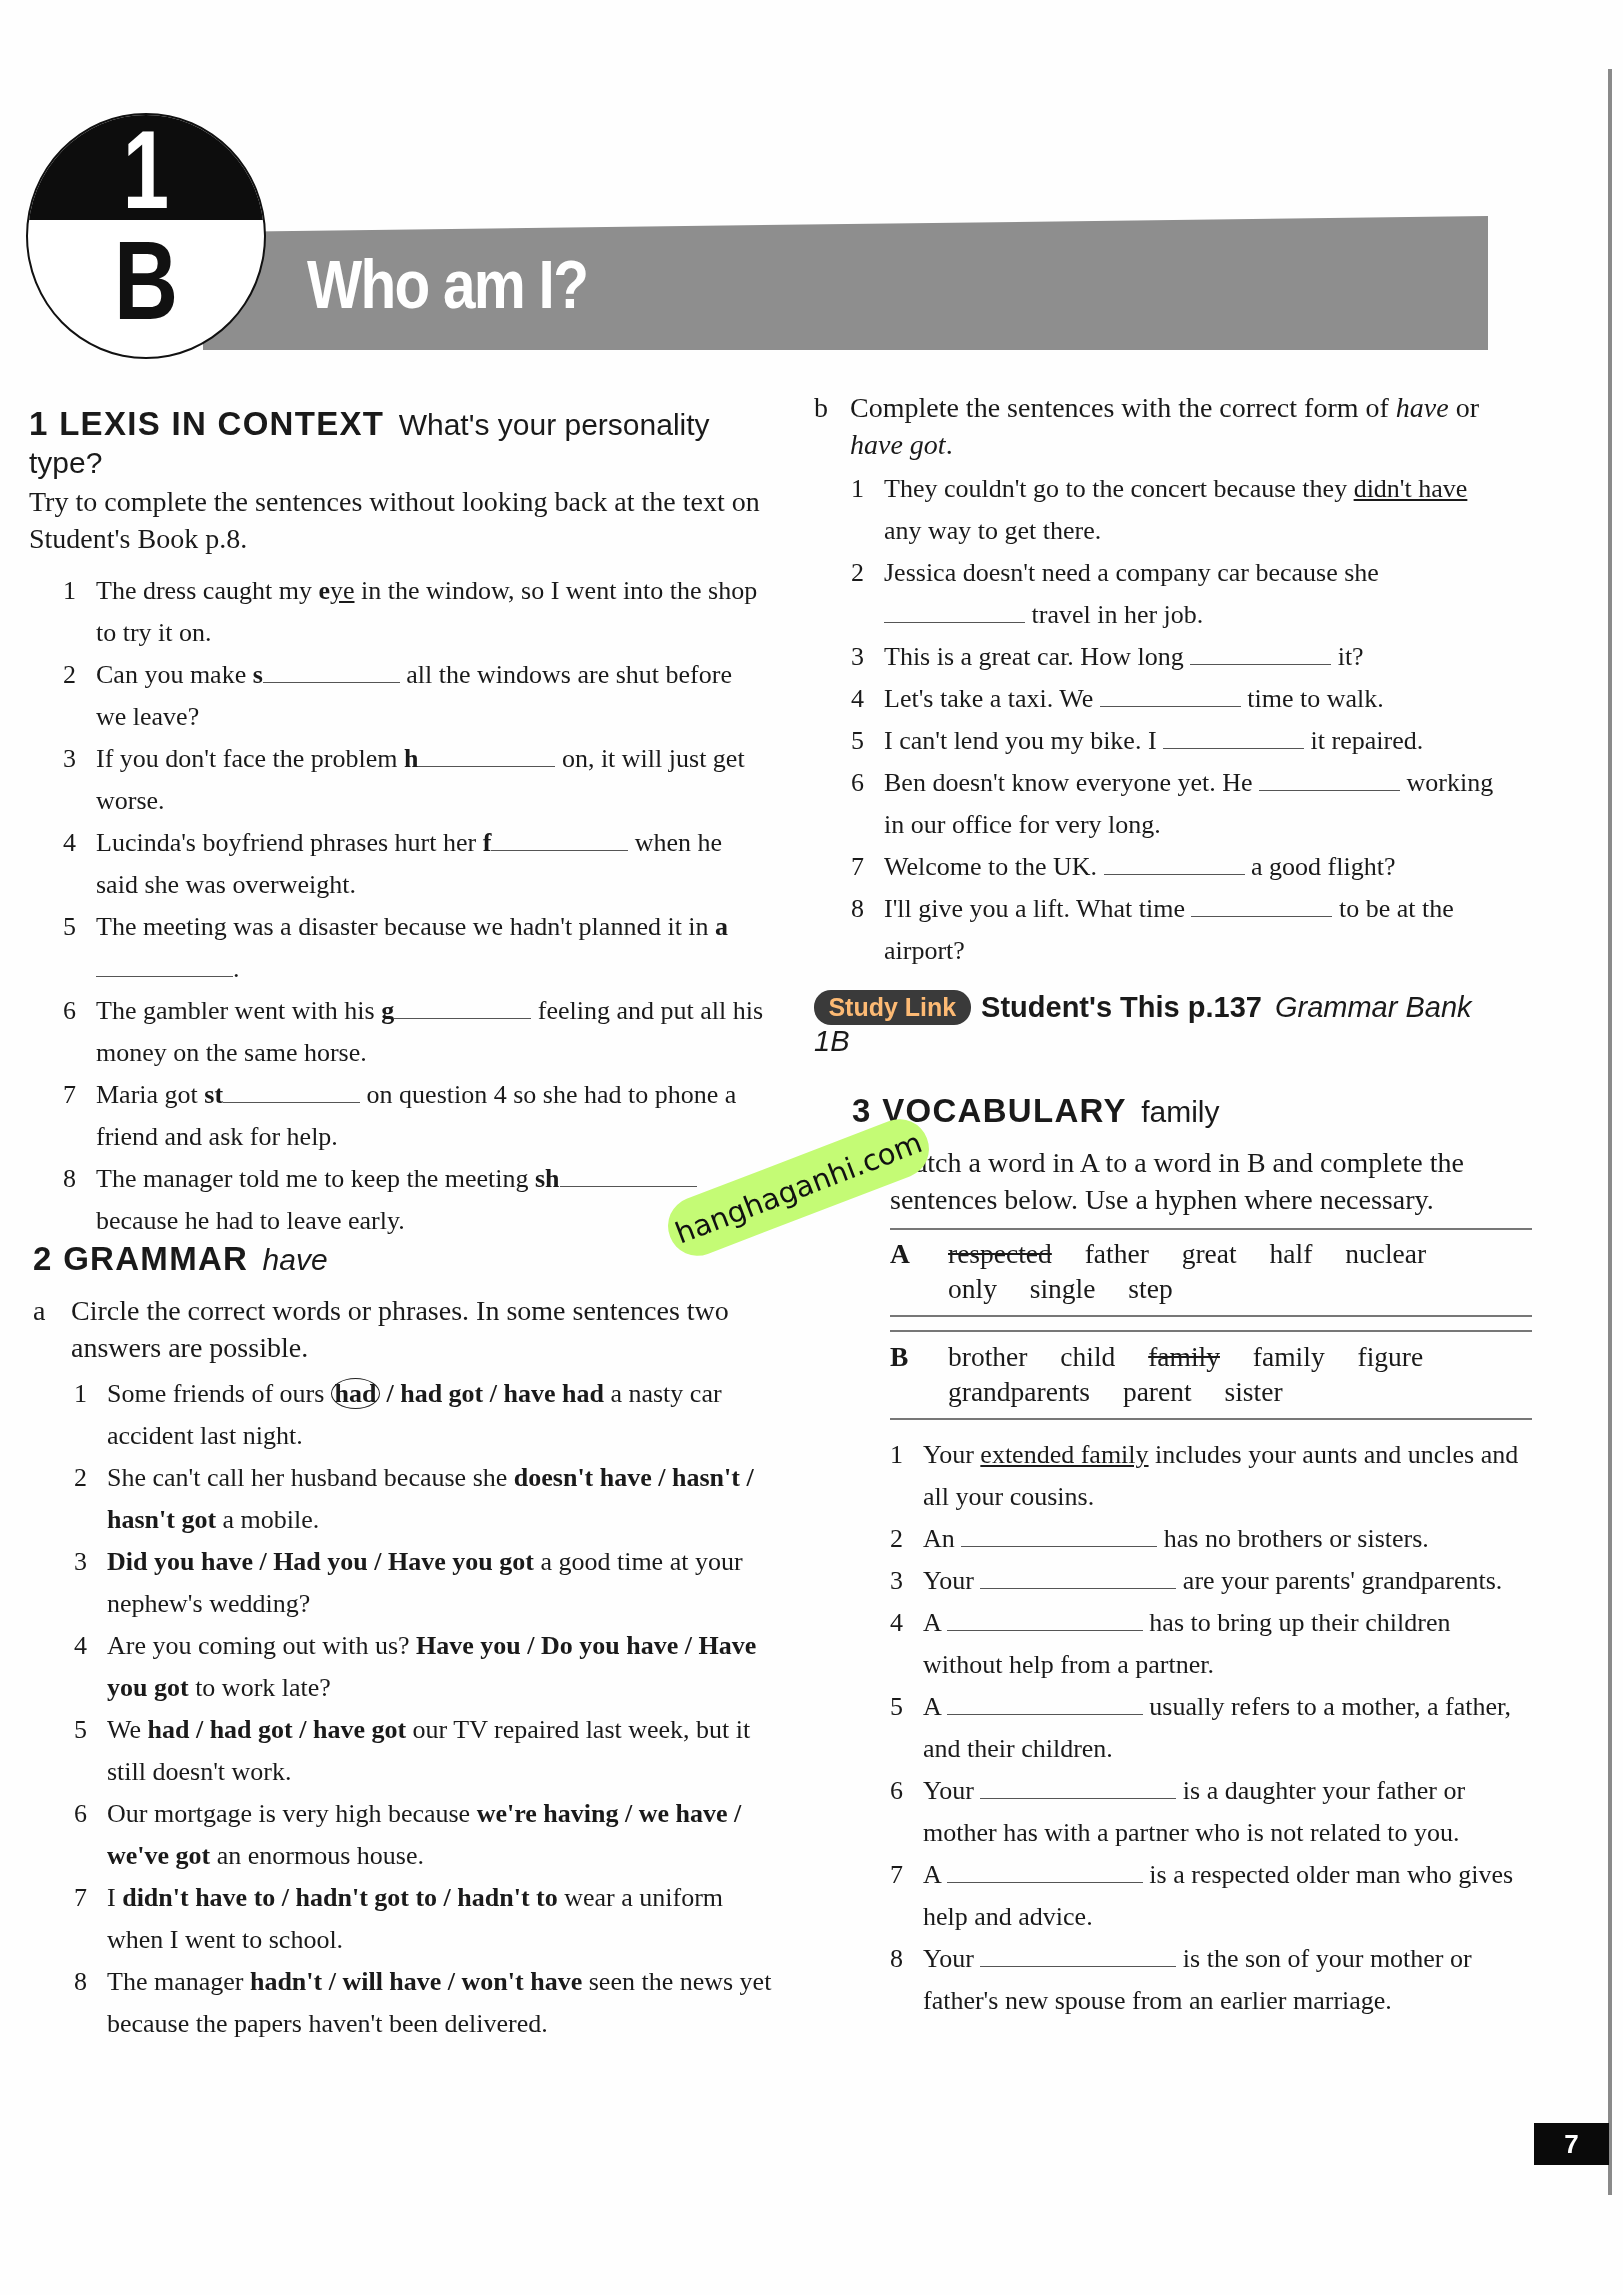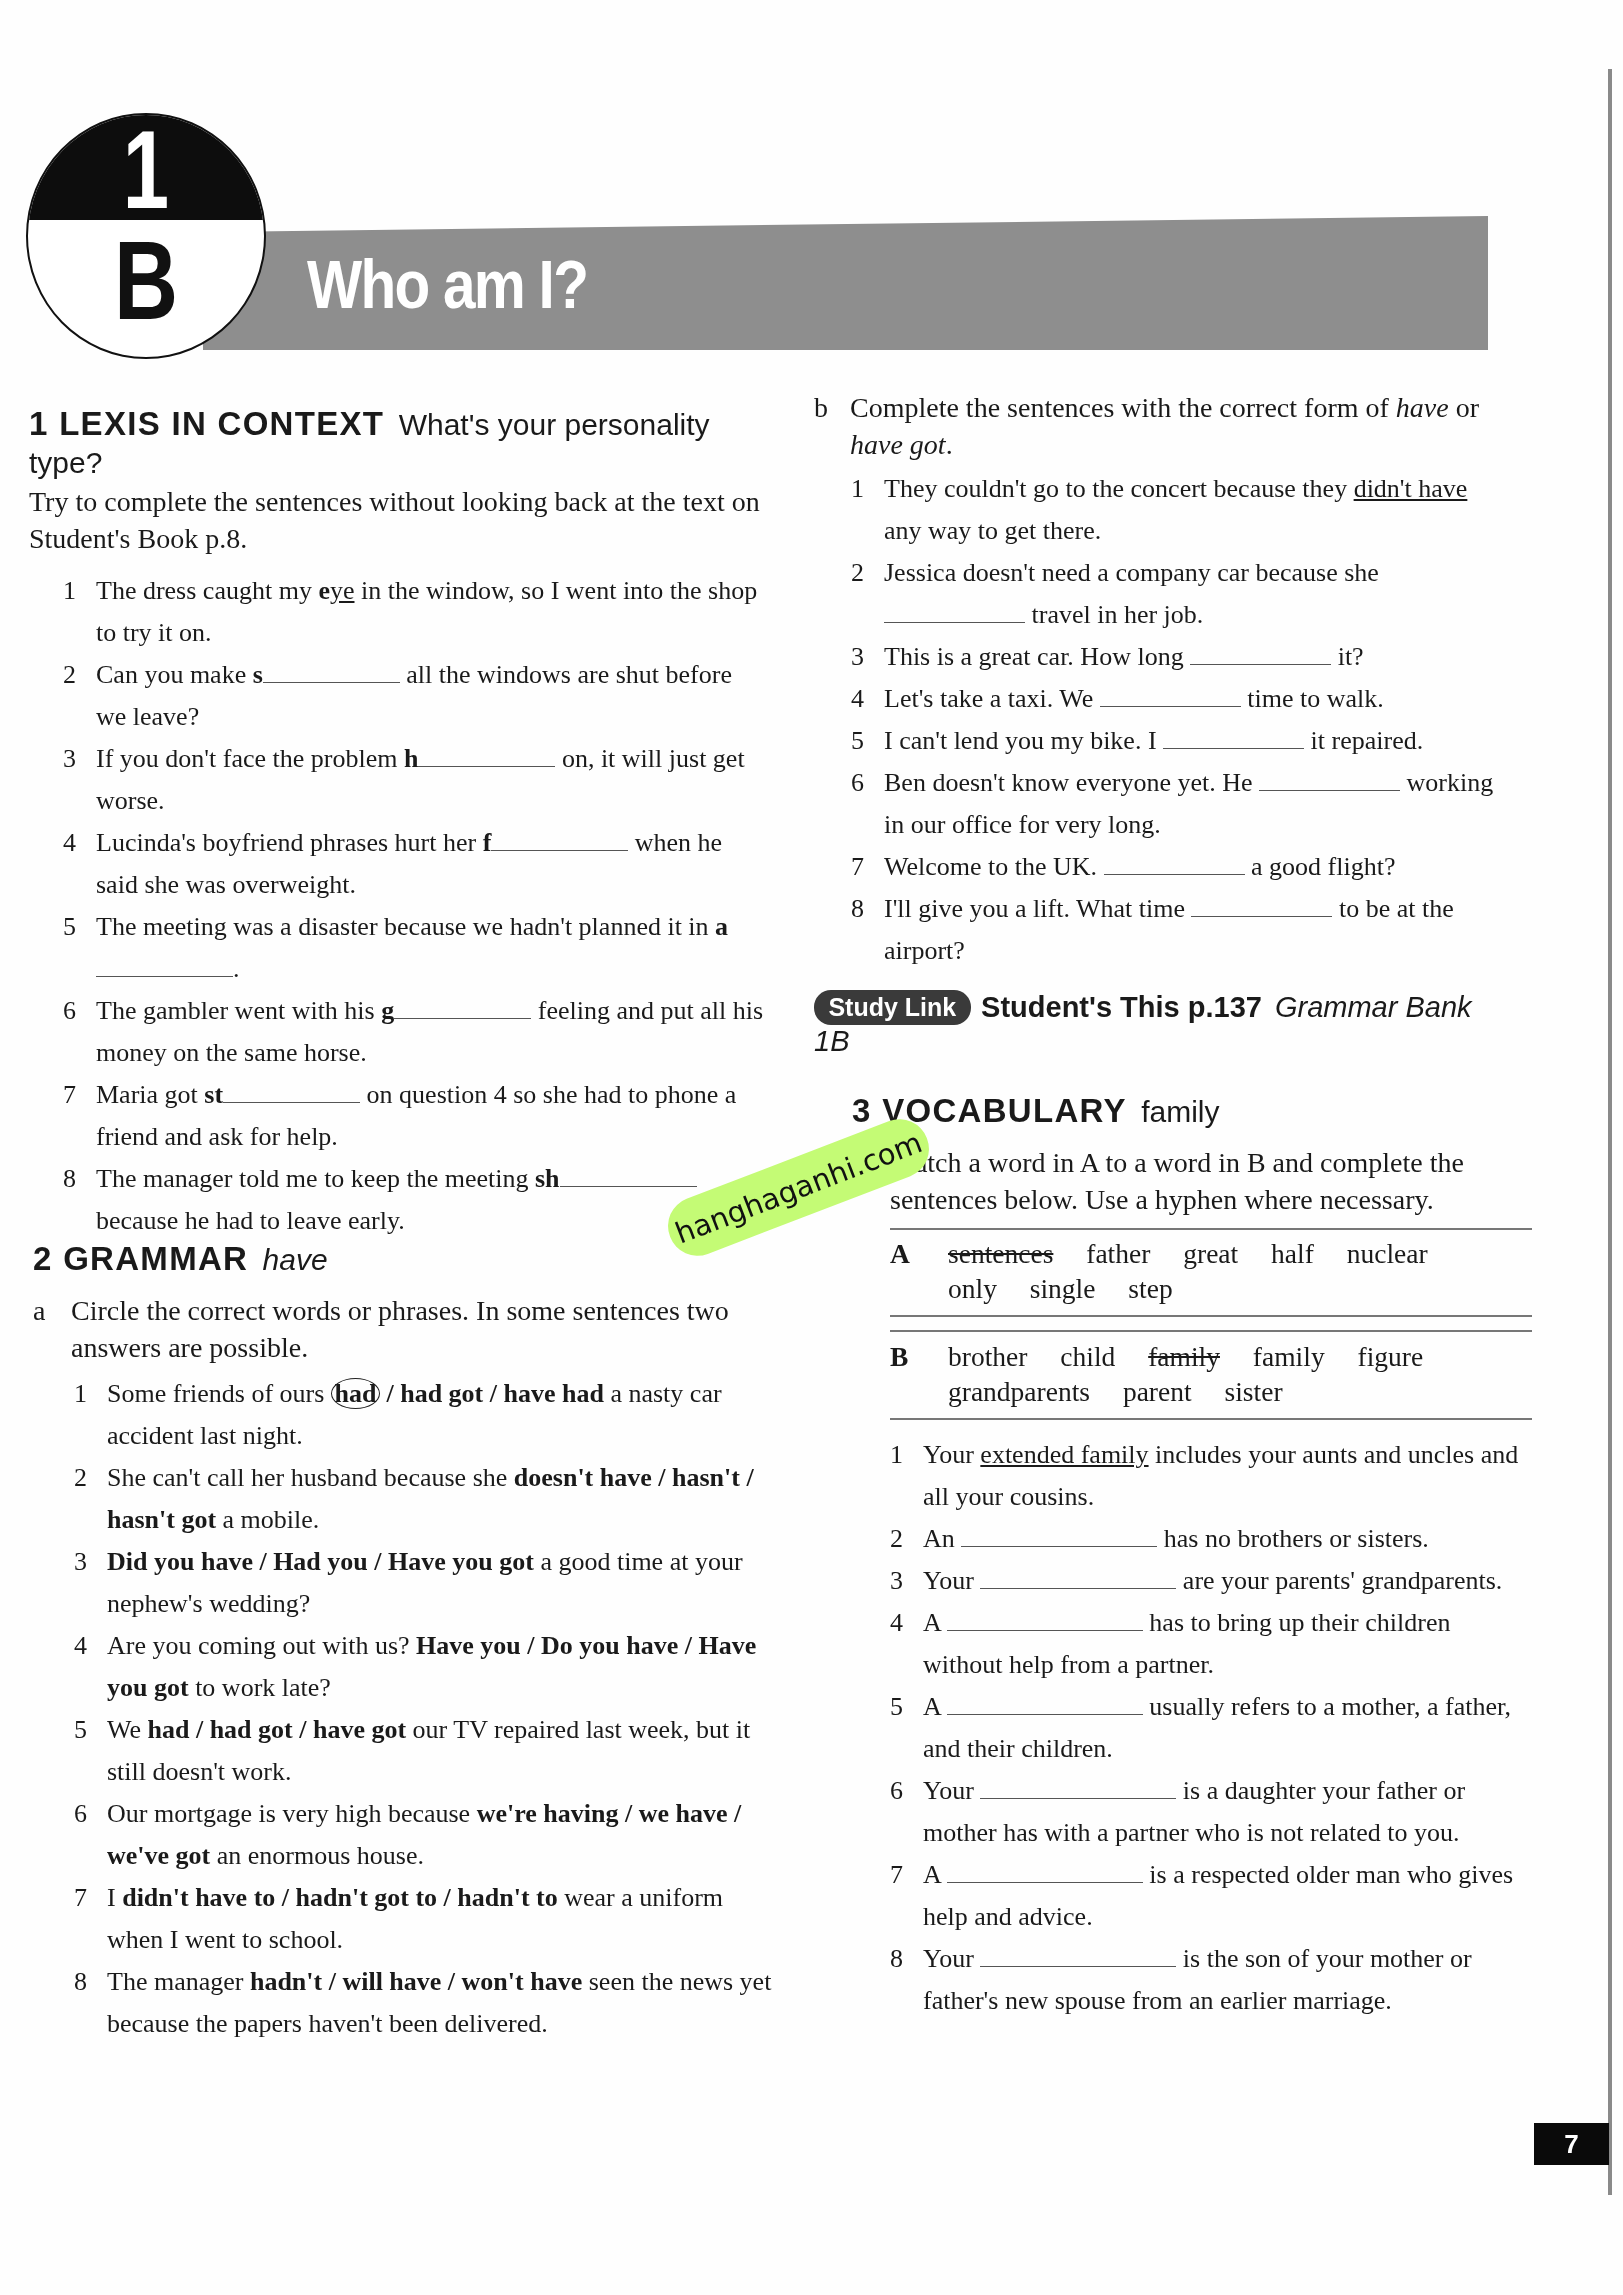--- a/index.html
+++ b/index.html
@@ -34,21 +34,21 @@
   .sec-sub { font-family:"Liberation Sans", sans-serif; font-size:30px; font-weight:normal; letter-spacing:0; margin-left:14.4px; }
   .sec-sub.it { font-style:italic; }
   .para { font-size:28px; line-height:37px; }
   .item { font-size:26px; line-height:42px; position:relative; padding-left:33px; }
   .item .n { position:absolute; left:0; top:0; }
   .blank { display:inline-block; border-bottom:1.3px solid #555; height:26px; vertical-align:baseline; }
   .ans { text-decoration:underline; }
   b { font-weight:bold; }
   .circled { border:1.3px solid #222; border-radius:50%; padding:0 2.6px; }
   .strike { text-decoration:line-through; }
-  .study-pill { display:inline-block; background:#3a3a3a; color:#ffffff; border-radius:17px; padding:2.6px 14.4px;
+  .study-pill { display:inline-block; background:#3a3a3a; color:#fdba74; border-radius:17px; padding:2.6px 14.4px;
     font-family:"Liberation Sans", sans-serif; font-weight:bold; font-size:25px; vertical-align:middle; }
   .study-ref { font-family:"Liberation Sans", sans-serif; font-weight:bold; font-size:29px; margin-left:10.5px; vertical-align:middle;}
   .study-gb { font-family:"Liberation Sans", sans-serif; font-style:italic; font-size:29px; margin-left:13px; vertical-align:middle;}
   .box-rule { border-top:2px solid #777; }
   .word-row { font-size:27.5px; line-height:35px; position:relative; padding-left:58px; }
   .word-row .lbl { position:absolute; left:0; top:0; font-weight:bold; }
   .word-row span.w { margin-right:26px; }
   .watermark { left:661px; top:1158px; width:275px; height:59px; background:#c4fb75; border-radius:29px;
     transform:rotate(-21deg); display:flex; align-items:center; justify-content:center;
     font-family:"DejaVu Sans", sans-serif; font-size:29px; color:#111; }
@@ -129,21 +129,21 @@
 <div class="abs" style="left:852px; top:1092px; width:680px;">
   <div class="sec-head">
     <span>3</span>
     <span>VOCABULARY</span><span class="sec-sub">family</span>
   </div>
   <div class="para" style="margin-top:14.4px; margin-left:38px;">Match a word in A to a word in B and complete the sentences below. Use a hyphen where necessary.</div>
   <div style="margin-left:38px; margin-top:9.2px;">
     <div class="box-rule"></div>
     <div class="word-row" style="padding-top:6.5px; padding-bottom:9.2px;">
       <span class="lbl" style="top:6.5px;">A</span>
-      <span id="box-a-words"><span class="w strike">sentences</span> <span class="w">father</span> <span class="w">great</span> <span class="w">half</span> <span class="w">nuclear</span> <span class="w">only</span> <span class="w">single</span> <span class="w">step</span> </span>
+      <span id="box-a-words"><span class="w strike">respected</span> <span class="w">father</span> <span class="w">great</span> <span class="w">half</span> <span class="w">nuclear</span> <span class="w">only</span> <span class="w">single</span> <span class="w">step</span> </span>
     </div>
     <div class="box-rule"></div>
     <div style="height:13px;"></div>
     <div class="box-rule"></div>
     <div class="word-row" style="padding-top:6.5px; padding-bottom:9.2px;">
       <span class="lbl" style="top:6.5px;">B</span>
       <span id="box-b-words"><span class="w">brother</span> <span class="w">child</span> <span class="w strike">family</span> <span class="w">family</span> <span class="w">figure</span> <span class="w">grandparents</span> <span class="w">parent</span> <span class="w">sister</span> </span>
     </div>
     <div class="box-rule"></div>
   </div>

